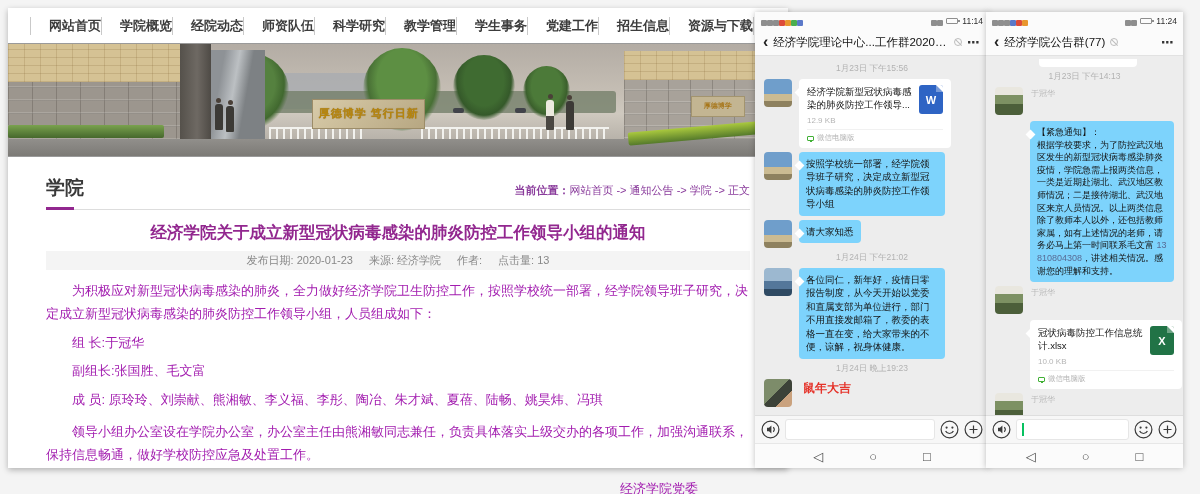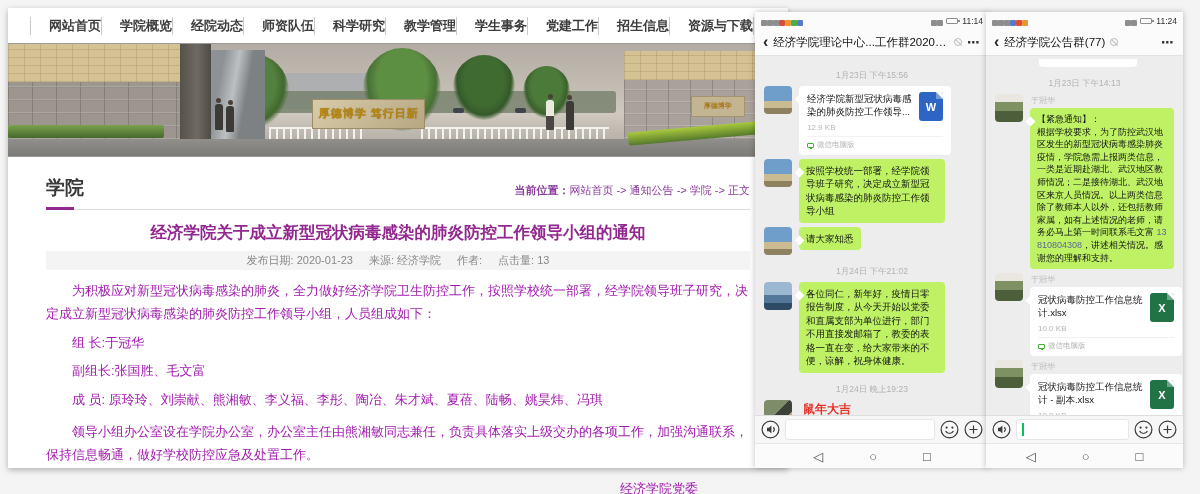--- a/index.html
+++ b/index.html
@@ -100,30 +100,30 @@
   .sb-time { font-size:8.5px; color:#2e2e2e; margin-left:2px; }
   .chatheader { height:27px; background:#fbfbfb; border-bottom:1px solid #e2e2e2;
       display:flex; align-items:center; gap:5px; padding:0 8px; }
   .back { font-size:16px; font-weight:bold; color:#222; line-height:1; }
   .ch-title { font-size:11.5px; color:#111; white-space:nowrap; overflow:hidden; text-overflow:ellipsis; }
   .mutedot { width:8px; height:8px; border:1px solid #bdbdbd; border-radius:50%; position:relative; flex:none; }
   .mutedot::after { content:""; position:absolute; left:-1px; top:3px; width:9px; height:1px;
       background:#bdbdbd; transform:rotate(45deg); }
   .more { margin-left:auto; font-size:13px; font-weight:bold; color:#333; letter-spacing:1px; }
   .chat { flex:1; overflow:hidden; padding:3px 9px 0; background:#ededed; }
-  .daterow { text-align:center; font-size:8.5px; color:#b2b2b2; margin:11px 0 3px; }
+  .daterow { text-align:center; font-size:8.5px; color:#b2b2b2; margin:4px 0 3px; }
   .msg { display:flex; align-items:flex-start; gap:7px; margin:4px 0; }
   .avatar { width:28px; height:28px; border-radius:4px; flex:none; }
   .av1 { background:linear-gradient(180deg,#6f9ecb 0 52%,#cbbb92 52% 80%,#8e815f 80%); }
   .av2 { background:linear-gradient(180deg,#9cb8d0 0 45%,#54779a 45% 75%,#2f4a63 75%); }
   .av3 { background:linear-gradient(135deg,#7d8c6a 0 45%,#3c4238 45% 70%,#caa27e 70%); }
   .av4 { background:linear-gradient(180deg,#e9e7df 0 30%,#7d9163 30% 62%,#4c5f3a 62%); }
-  .mcol { display:flex; flex-direction:column; align-items:flex-start; min-width:0; }
+  .mcol { display:flex; flex-direction:column; align-items:flex-start; min-width:0;gap:20px; }
   .sender { font-size:8px; color:#b9b9b9; margin:1px 0 2px 1px; }
-  .bubble { position:relative; background:#bef264; border-radius:4px; padding:5px 7px;
+  .bubble { position:relative; background:#7dd3fc; border-radius:4px; padding:5px 7px;
       font-size:9.5px; line-height:1.42; color:#141414; max-width:146px;
       white-space:pre-wrap; word-break:break-all; }
   .bubble::before, .filecard::before { content:""; position:absolute; left:-3px; top:10px;
       width:7px; height:7px; background:#fff; transform:rotate(45deg); }
   #phone2 .bubble { max-width:152px; font-size:9px; line-height:1.4; }
   .linkblue { color:#576b95; }
   .filecard { position:relative; background:#fff; border-radius:4px; width:152px; padding:6px 8px 2px; }
   .fc-top { display:flex; gap:7px; }
   .fc-name { flex:1; font-size:9.5px; line-height:1.4; color:#141414;
       display:-webkit-box; -webkit-line-clamp:2; -webkit-box-orient:vertical; overflow:hidden; word-break:break-all; }

